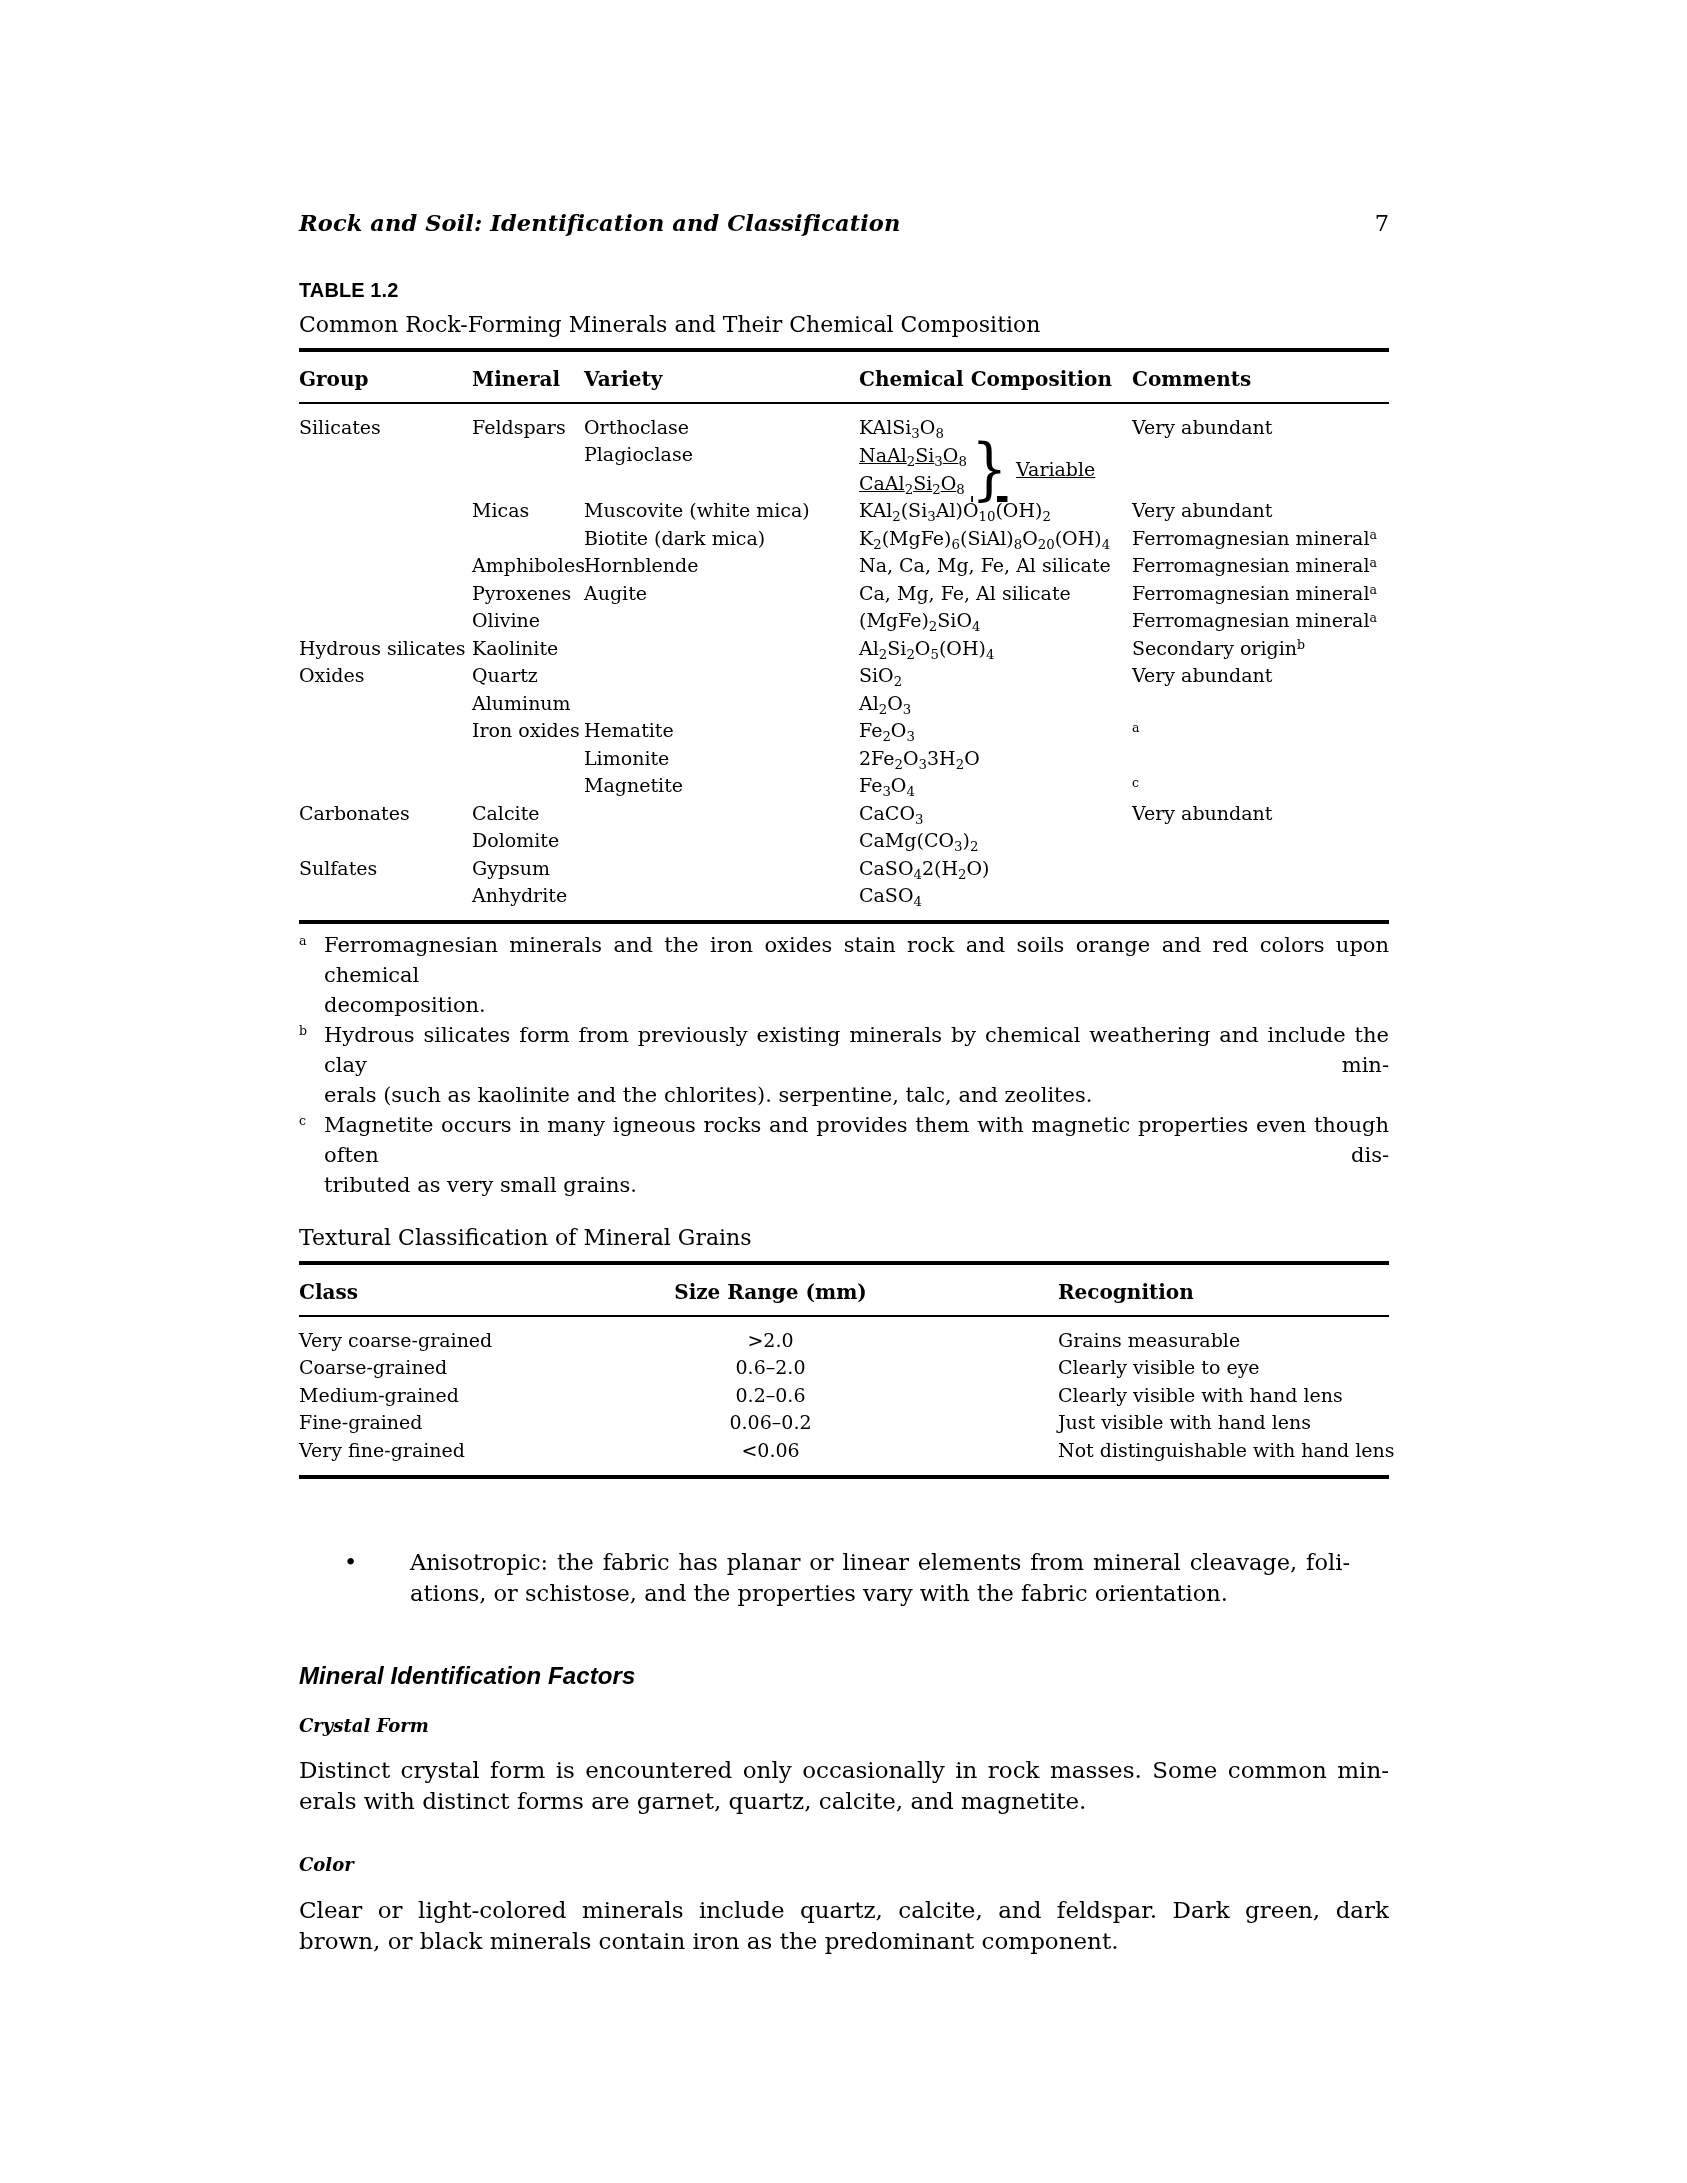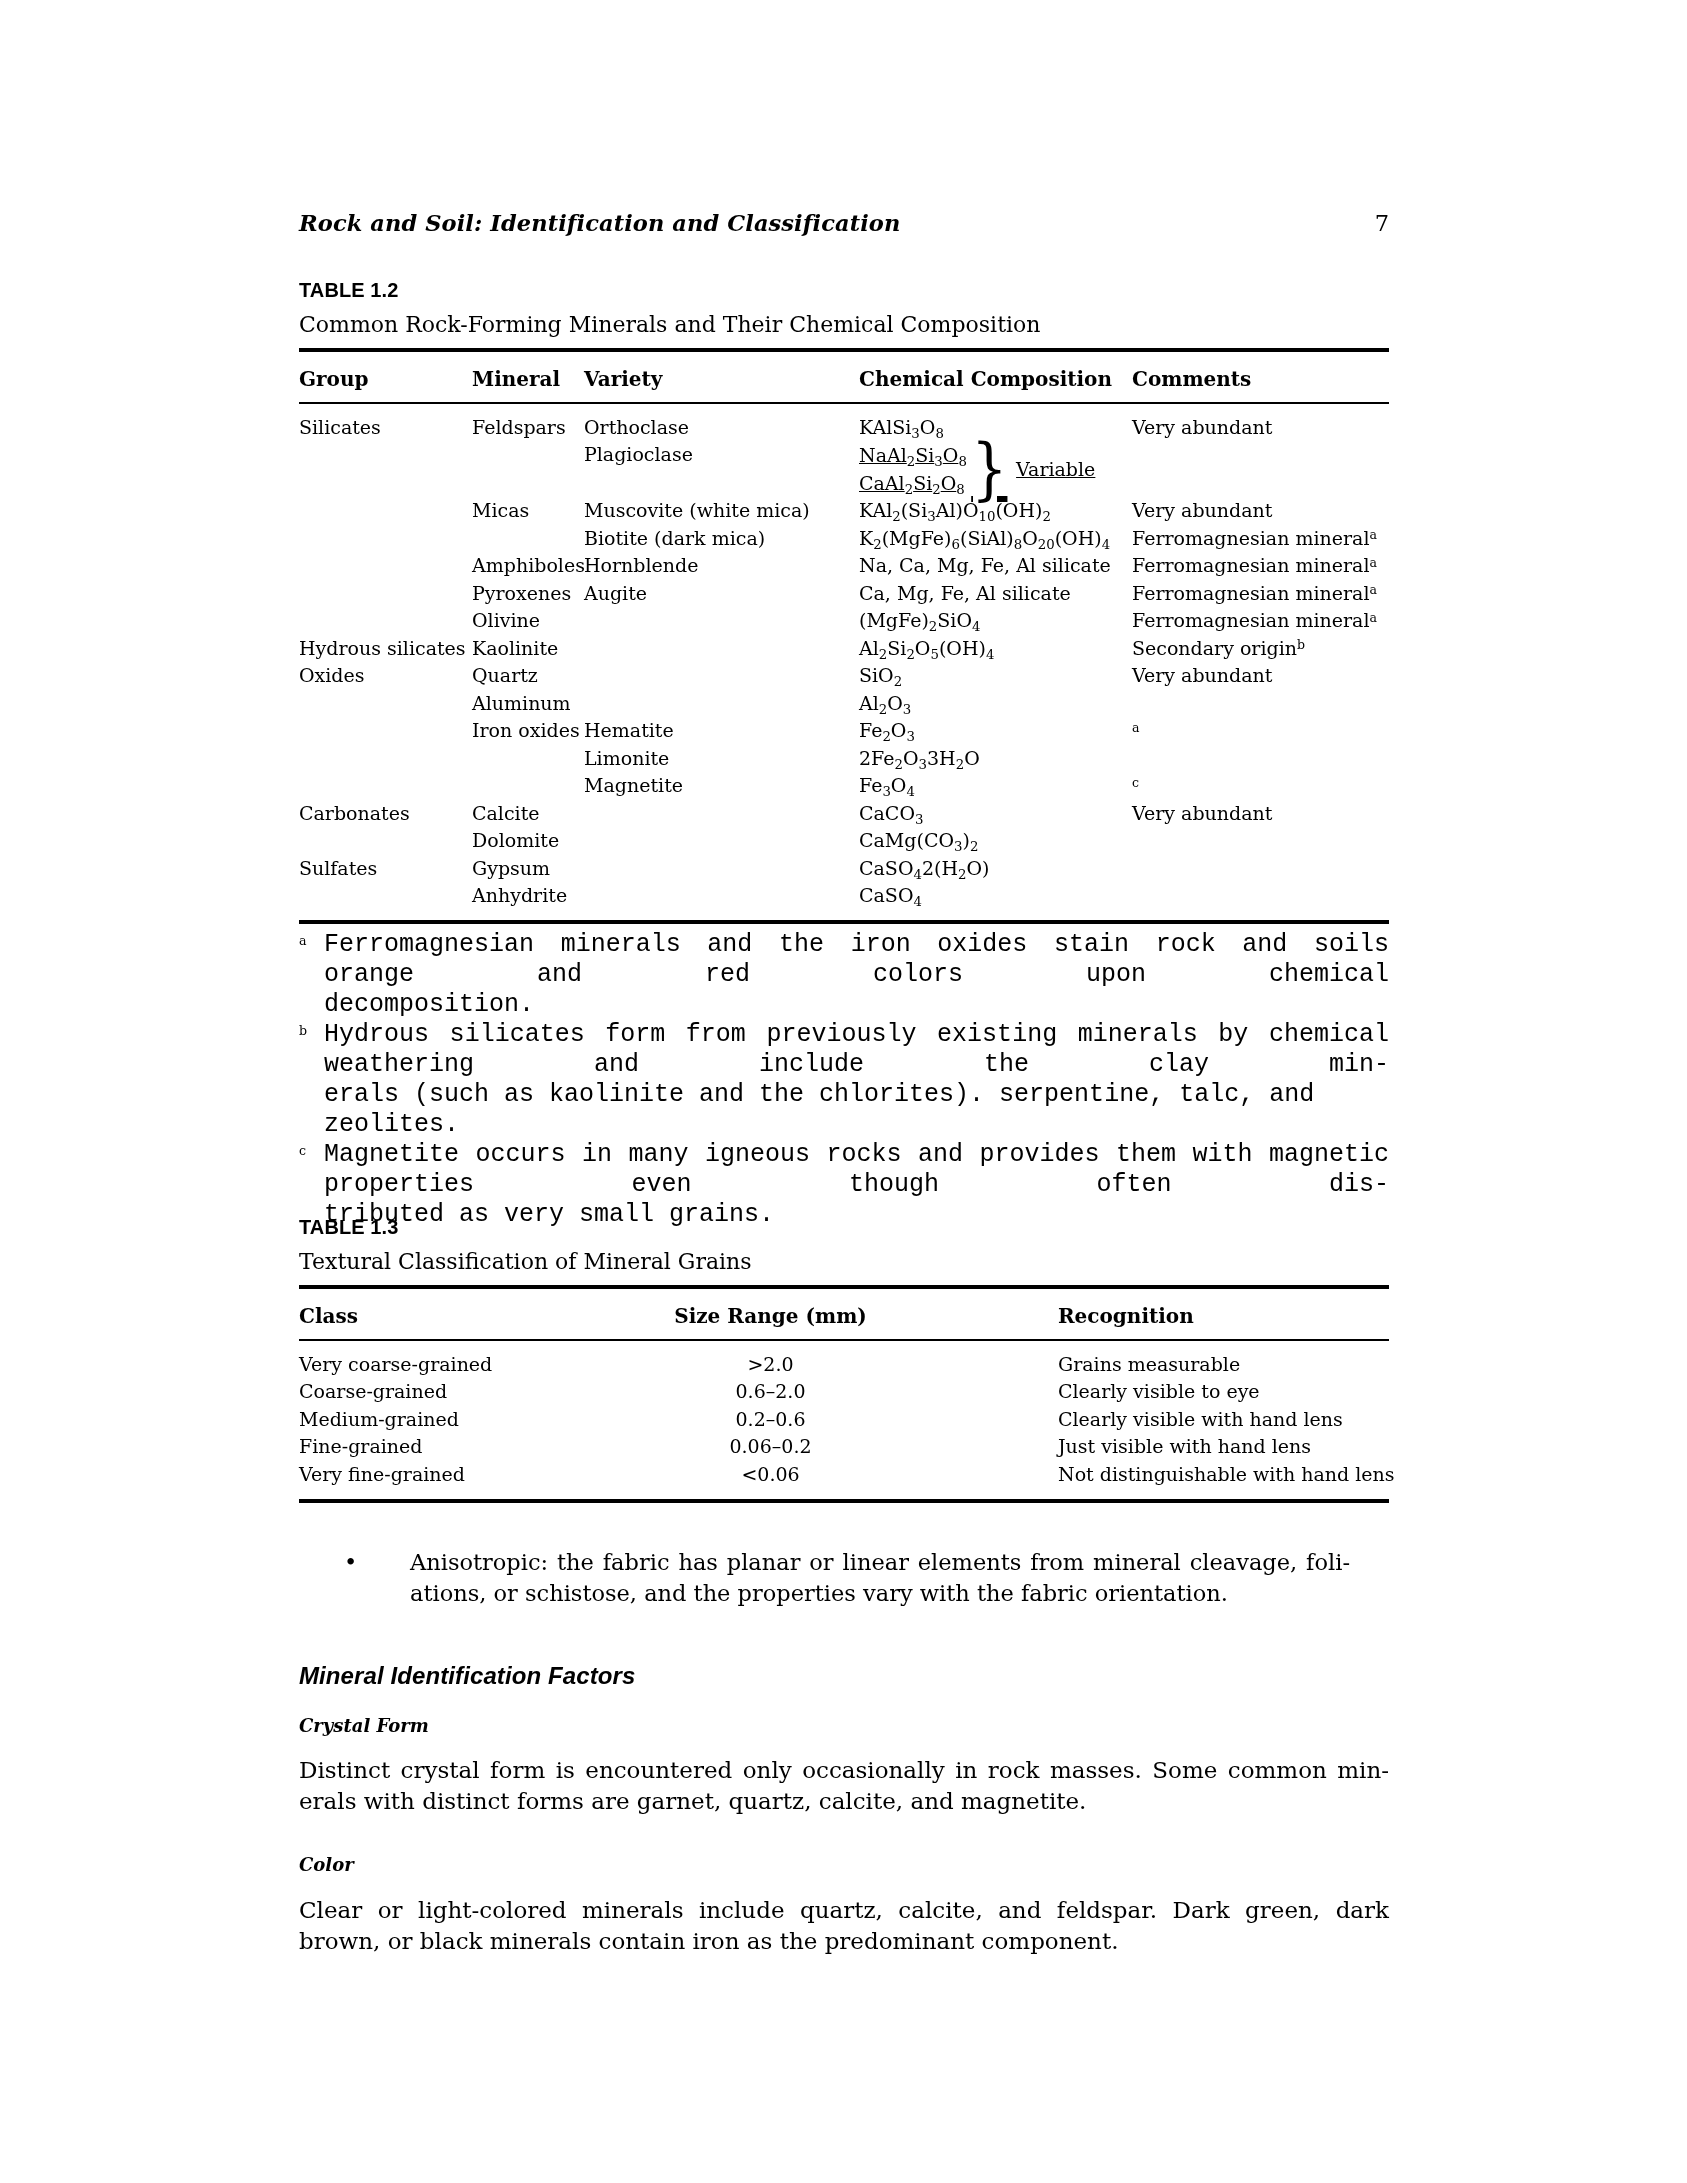--- a/index.html
+++ b/index.html
@@ -37,21 +37,21 @@
   
   .formula-group{ display:flex; align-items:center;text-decoration:underline; }
   .formula-lines div{ line-height:28px; }
   .brace{ font-size:67px; line-height:56px; font-weight:400; transform:scaleX(.85); display:inline-block; margin-left:1.3px; }
   .variable-label{ margin-left:5.3px;text-align:center; }
 
   
   #footnotes{ left:299px; top:930px; width:1090px; }
   .footnote{ display:flex; }
   .fn-marker{ width:25px; flex:0 0 25px; font-size:12.6px; padding-top:2.6px; }
-  .fn-text{ width:1065px; font-size:25px; line-height:30px;font-family:Liberation Mono, monospace; }
+  .fn-text{ width:1065px; font-size:21px; line-height:30px; }
   .jl{ text-align:justify; text-align-last:justify; }
 
   
   #bullet-block{ left:344px; top:1547px; width:1006px; display:flex; }
   .bullet-dot{ flex:0 0 33px; font-size:22.5px; line-height:31px; }
   .bullet-text{ width:966px; font-size:22.5px; line-height:31px;margin-left:33px; }
 
   
   #mif-heading{ left:299px; top:1662px; font-family:"Liberation Sans", sans-serif; font-weight:bold; font-style:italic; font-size:24px; letter-spacing:0.1px; }
   .sub-heading{ left:299px; font-style:italic; font-size:18px; }
@@ -226,21 +226,20 @@
     <div class="footnote">
       <div class="fn-marker">c</div>
       <div class="fn-text">
         <div class="jl">Magnetite occurs in many igneous rocks and provides them with magnetic properties even though often dis-</div>
         <div class="">tributed as very small grains.</div>
       </div>
     </div>
   </div>
 
 <section class="table-section abs" style="top:1215px">
-  <div class="table-label">TABLE 1.3</div>
   <div class="table-caption">Textural Classification of Mineral Grains</div>
   <div class="rule-thick"></div>
   <div class="t13-grid thead" id="t13-head">
       <div class="cell ">Class</div>
       <div class="cell col-center">Size Range (mm)</div>
       <div class="cell "></div>
       <div class="cell ">Recognition</div>
     </div>
   <div class="rule-thin"></div>
   <div class="tbody" id="t13-body">

